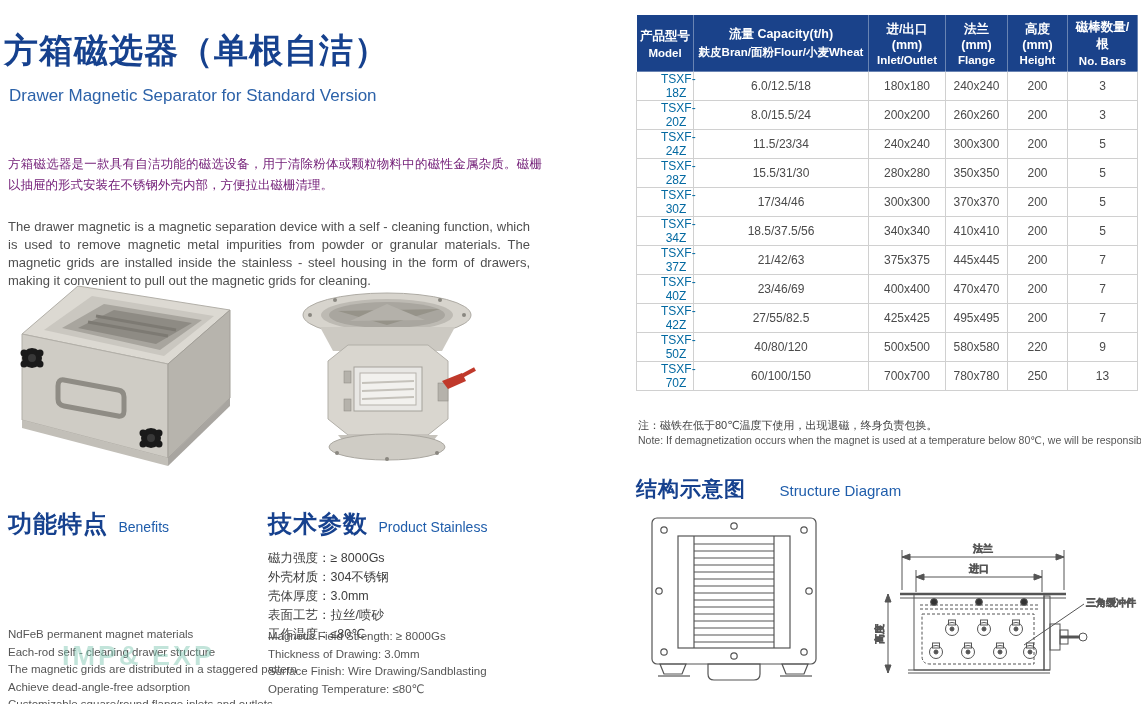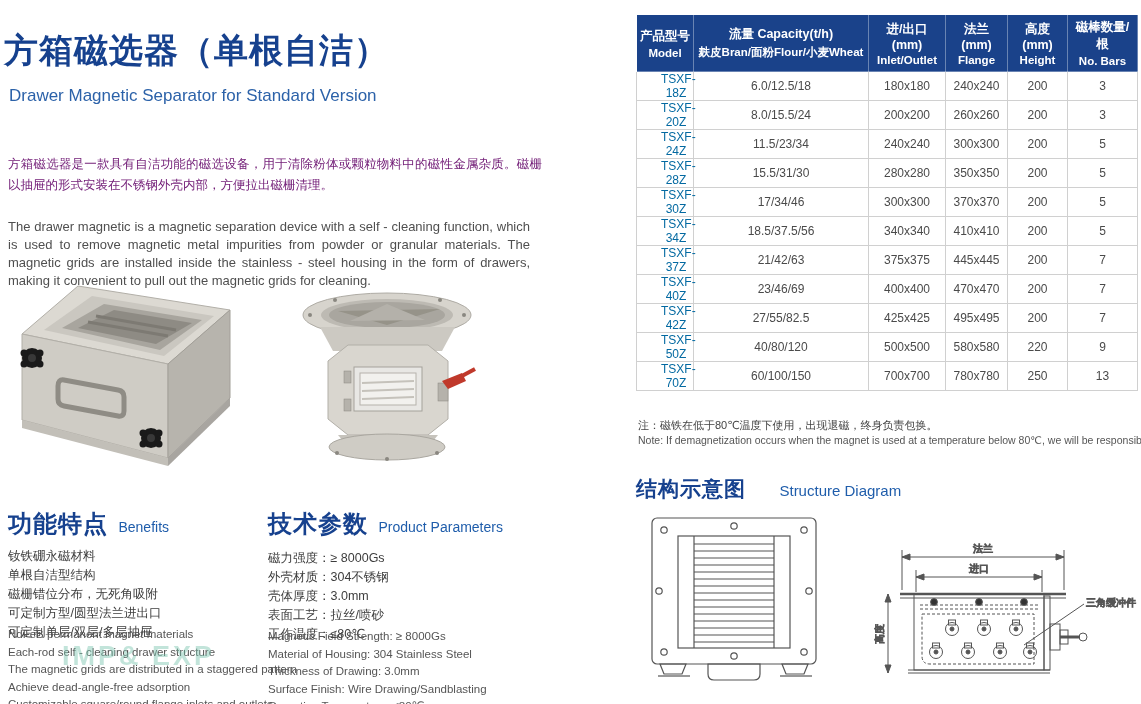--- a/index.html
+++ b/index.html
@@ -129,47 +129,39 @@
         <circle cx="147" cy="166" r="2" fill="#8a8780"></circle>
     </g>
   </svg>
 
   <div class="sec-head benefits-head">
     <span class="zh">功能特点</span>
     <span class="en">Benefits</span>
   </div>
   <div class="sec-head params-head">
     <span class="zh">技术参数</span>
-    <span class="en">Product Parameters</span>
+    <span class="en">Product Stainless</span>
   </div>
 
-  <div class="list list-zh benefits-zh">
-      <div>钕铁硼永磁材料</div>
-      <div>单根自洁型结构</div>
-      <div>磁栅错位分布，无死角吸附</div>
-      <div>可定制方型/圆型法兰进出口</div>
-      <div>可定制单层/双层/多层抽屉</div>
-    </div>
   <div class="list list-en benefits-en">
       <div>NdFeB permanent magnet materials</div>
       <div>Each-rod self - cleaning drawer structure</div>
       <div>The magnetic grids are distributed in a staggered pattern</div>
       <div>Achieve dead-angle-free adsorption</div>
       <div>Customizable square/round flange inlets and outlets</div>
     </div>
   <div class="list list-zh params-zh">
       <div>磁力强度：≥ 8000Gs</div>
       <div>外壳材质：304不锈钢</div>
       <div>壳体厚度：3.0mm</div>
       <div>表面工艺：拉丝/喷砂</div>
       <div>工作温度：≤80℃</div>
     </div>
   <div class="list list-en params-en">
       <div>Magnetic Field Strength: ≥ 8000Gs</div>
-      <div>Material of Housing: 304 Stainless Steel</div>
       <div>Thickness of Drawing: 3.0mm</div>
       <div>Surface Finish: Wire Drawing/Sandblasting</div>
       <div>Operating Temperature: ≤80℃</div>
     </div>
 
   <div class="watermark">IMP&amp; EXP</div>
 
   <table class="spec">
     <colgroup>
       <col class="c-model">

